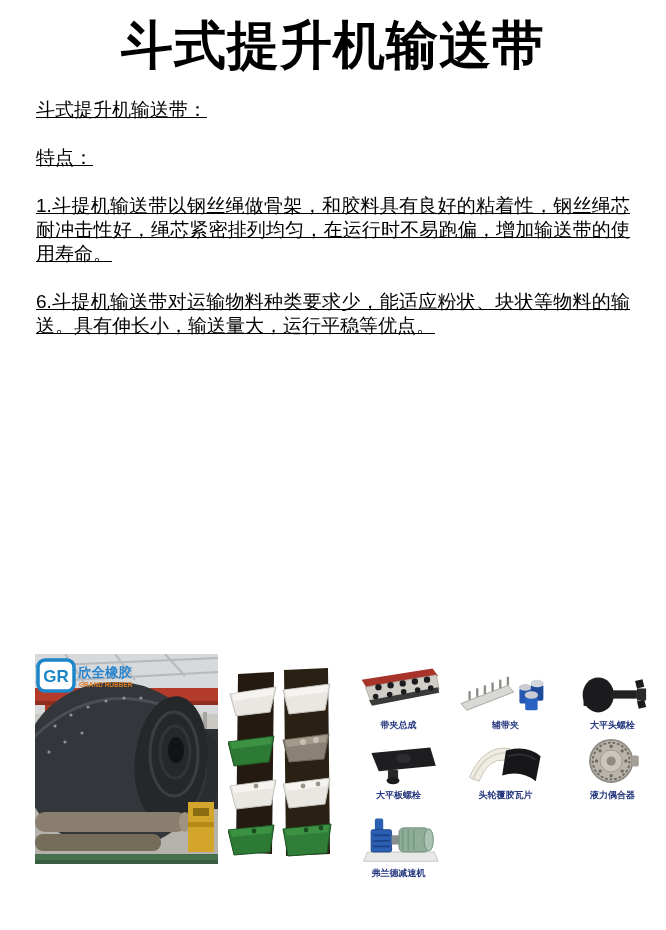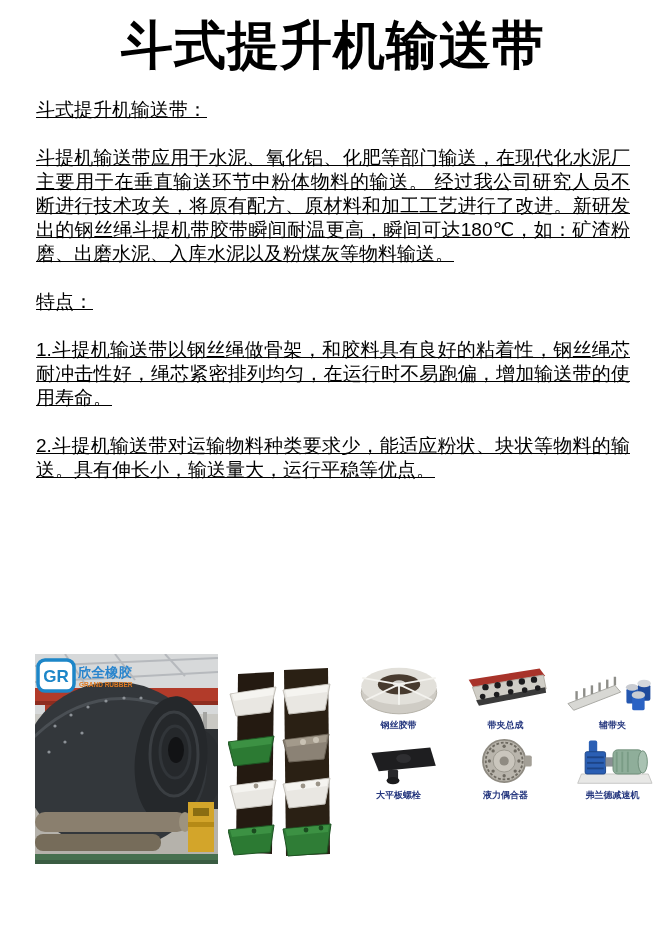--- a/index.html
+++ b/index.html
@@ -22,24 +22,23 @@
 </style>
 </head>
 <body>
 
 <div class="page">
 
   <h1 class="title">斗式提升机输送带</h1>
 
   <div class="content">
     <p>斗式提升机输送带：</p>
-    <p>斗提机输送带应用于水泥、氧化铝、化肥等部门输送，在现代化水泥厂主要用于在垂直输送环节中粉体物料的输送。 经过我公司研究人员不断进行技术攻关，将原有配方、原材料和加工工艺进行了改进。新研发出的钢丝绳斗提机带胶带瞬间耐温更高，瞬间可达180℃，如：矿渣粉磨、出磨水泥、入库水泥以及粉煤灰等物料输送。</p>
     <p>特点：</p>
     <p>1.斗提机输送带以钢丝绳做骨架，和胶料具有良好的粘着性，钢丝绳芯耐冲击性好，绳芯紧密排列均匀，在运行时不易跑偏，增加输送带的使用寿命。</p>
-    <p>2.斗提机输送带对运输物料种类要求少，能适应粉状、块状等物料的输送。具有伸长小，输送量大，运行平稳等优点。</p>
+    <p>6.斗提机输送带对运输物料种类要求少，能适应粉状、块状等物料的输送。具有伸长小，输送量大，运行平稳等优点。</p>
   </div>
 
   <div class="media-strip">
 
     <svg class="photo-factory" viewBox="0 0 183 210">
       <rect width="183" height="210" fill="#c9c8c3"></rect>
       <rect width="183" height="60" fill="#d7d9da"></rect>
       <g stroke="#b6b9bd" stroke-width="2">
         <line x1="0" y1="12" x2="183" y2="4"></line>
         <line x1="0" y1="28" x2="183" y2="18"></line>
@@ -117,38 +116,20 @@
       <path d="M2,166 L44,162 L43,169 L4,173 Z" fill="#3c9143"></path>
       <circle cx="26" cy="167" r="2.4" fill="#1a4a1f"></circle>
       <path d="M55,165 L103,160 L99,189 L60,192 Z" fill="#2f7d36" stroke="#1e5423"></path>
       <path d="M57,165 L101,161 L100,168 L59,172 Z" fill="#3c9143"></path>
       <circle cx="78" cy="166" r="2.4" fill="#1a4a1f"></circle>
         <circle cx="93" cy="164" r="2.4" fill="#1a4a1f"></circle>
     </svg>
 
     <div class="product-grid">
 
-      <div class="product">
-        <div class="img">
-          <svg width="92" height="56" viewBox="0 0 100 60">
-            <ellipse cx="50" cy="34" rx="41" ry="23" fill="#cfccc5" stroke="#b2aea5"></ellipse>
-            <ellipse cx="50" cy="27" rx="41" ry="20" fill="#e2e0da"></ellipse>
-            <ellipse cx="50" cy="25" rx="23" ry="11" fill="#473a2e"></ellipse>
-            <ellipse cx="50" cy="24" rx="7" ry="3.5" fill="#cfcdc8"></ellipse>
-            <g stroke="#f4f3ef" stroke-width="2" fill="none">
-              <path d="M50,25 L14,42"></path>
-                <path d="M50,25 L86,42"></path>
-                <path d="M50,25 L10,18"></path>
-                <path d="M50,25 L90,18"></path>
-                <path d="M50,25 L50,47"></path>
-            </g>
-          </svg>
-        </div>
-        <div class="label">钢丝胶带</div>
-      </div>
 
       <div class="product">
         <div class="img">
           <svg width="96" height="56" viewBox="0 0 100 60">
             <polygon points="10,20 86,8 92,16 16,30" fill="#a8332a"></polygon>
             <polygon points="14,28 90,15 93,30 20,44" fill="#cfcdc6" stroke="#b0ada4"></polygon>
             <polygon points="18,42 92,28 93,34 21,48" fill="#3a3a3a"></polygon>
             <g fill="#1c1c1e">
               <circle cx="28" cy="28" r="3.4"></circle>
                 <circle cx="41" cy="26" r="3.4"></circle>
@@ -185,33 +166,57 @@
               <rect x="76" y="14" width="13" height="17" rx="2" fill="#1f4a9c"></rect>
               <ellipse cx="82.5" cy="13" rx="7" ry="4" fill="#d4d7dc"></ellipse>
               <rect x="70" y="26" width="13" height="15" rx="2" fill="#2a62c4"></rect>
               <ellipse cx="76.5" cy="25" rx="7" ry="4" fill="#c9ccd2"></ellipse>
             </g>
           </svg>
         </div>
         <div class="label">辅带夹</div>
       </div>
 
+      <div class="product">
+        <div class="img">
+          <svg width="92" height="46" viewBox="0 0 100 48">
+            <ellipse cx="34" cy="25" rx="17" ry="19" fill="#1b1b1d"></ellipse>
+            <rect x="18" y="27" width="10" height="10" fill="#1b1b1d"></rect>
+            <rect x="48" y="20" width="28" height="9" fill="#222225"></rect>
+            <polygon points="74,10 82,8 84,16 76,18" fill="#1b1b1d"></polygon>
+            <polygon points="76,32 84,30 86,38 78,40" fill="#1b1b1d"></polygon>
+            <rect x="76" y="18" width="10" height="13" fill="#2a2a2c"></rect>
+          </svg>
+        </div>
+        <div class="label">大平头螺栓</div>
+      </div>
 
       <div class="product">
         <div class="img">
           <svg width="92" height="46" viewBox="0 0 100 48">
             <polygon points="20,12 84,6 90,26 28,32" fill="#1e1e20"></polygon>
             <ellipse cx="55" cy="18" rx="8" ry="5" fill="#2e2e31"></ellipse>
             <rect x="38" y="30" width="11" height="12" rx="2" fill="#28282b"></rect>
             <ellipse cx="43.5" cy="42" rx="7" ry="4" fill="#1b1b1d"></ellipse>
           </svg>
         </div>
         <div class="label">大平板螺栓</div>
       </div>
 
+      <div class="product">
+        <div class="img">
+          <svg width="96" height="50" viewBox="0 0 100 52">
+            <path d="M12,42 Q26,8 54,12 L49,24 Q31,22 22,46 Z" fill="#efece4" stroke="#c8c2b2"></path>
+            <path d="M15,45 Q28,14 52,17" fill="none" stroke="#d9d4c6" stroke-width="2"></path>
+            <path d="M50,14 Q72,8 86,20 L81,46 Q66,34 46,40 Z" fill="#17171a"></path>
+            <path d="M52,20 Q70,15 81,24" fill="none" stroke="#2e2e33" stroke-width="2"></path>
+          </svg>
+        </div>
+        <div class="label">头轮覆胶瓦片</div>
+      </div>
 
       <div class="product">
         <div class="img">
           <svg width="92" height="52" viewBox="0 0 100 56">
             <circle cx="48" cy="28" r="23" fill="#b9b5ac" stroke="#8f8b82" stroke-width="2"></circle>
             <circle cx="48" cy="28" r="20" fill="none" stroke="#6e6a61" stroke-width="2" stroke-dasharray="3,2"></circle>
             <circle cx="48" cy="28" r="12" fill="#cac6bd" stroke="#9a968d"></circle>
             <g fill="#6e6a61">
               <circle cx="48" cy="12" r="1.8"></circle>
                 <circle cx="60" cy="17" r="1.8"></circle>

